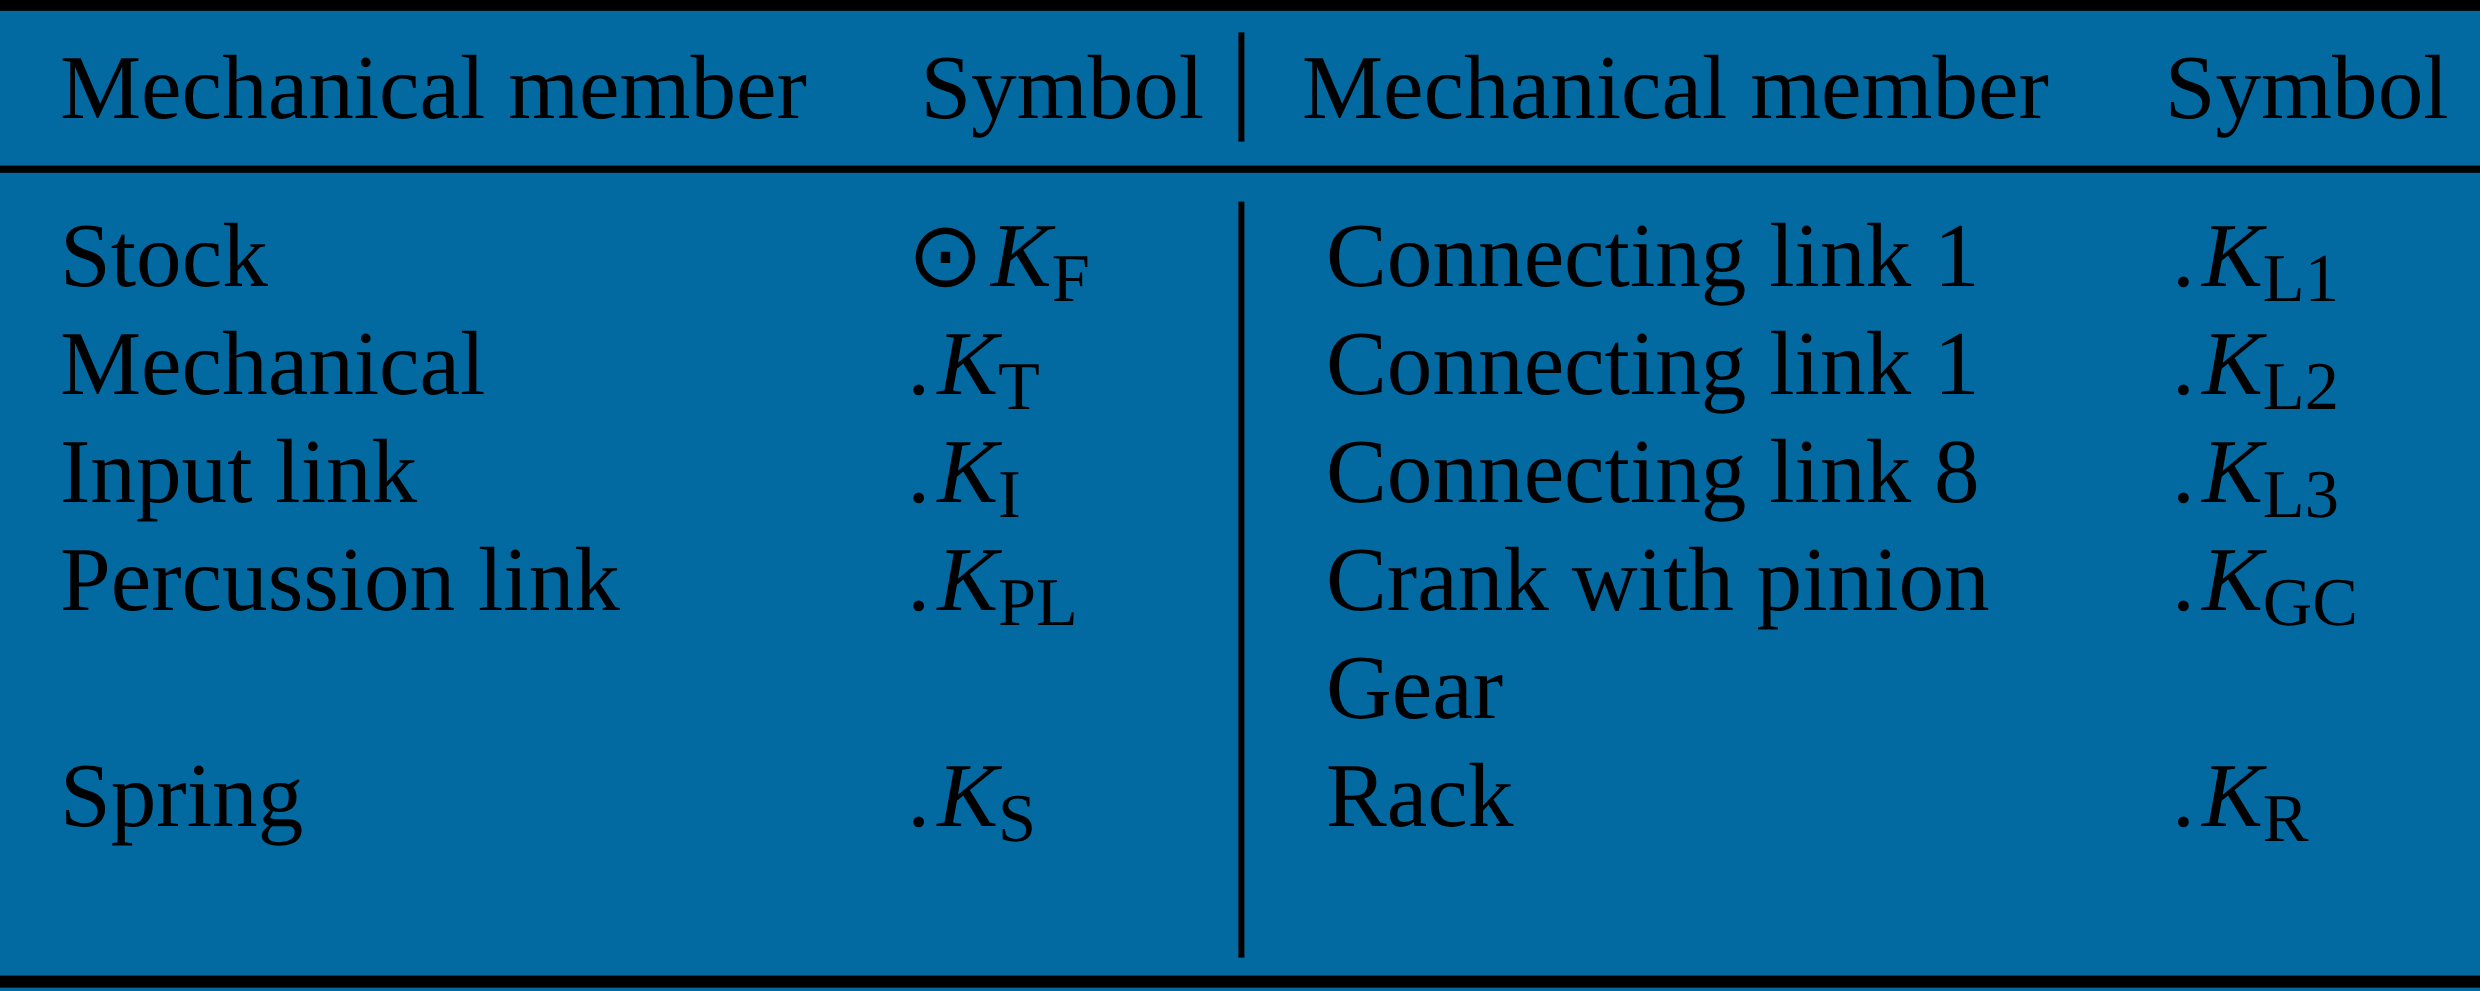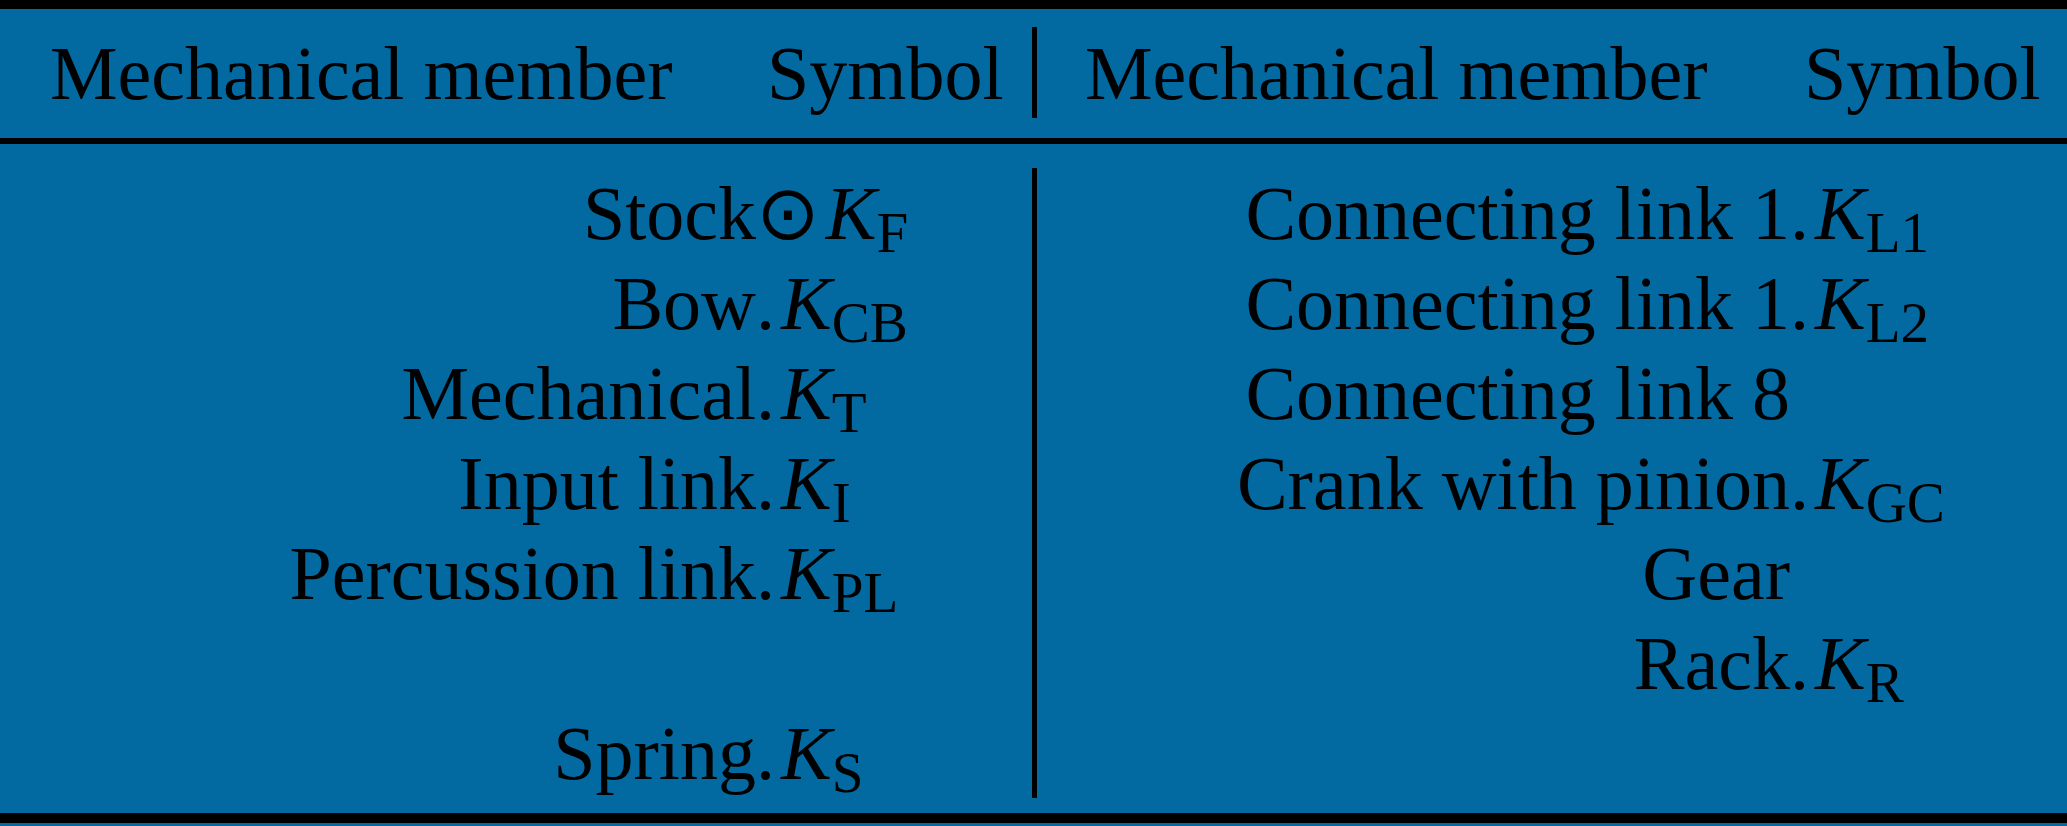--- a/index.html
+++ b/index.html
@@ -50,32 +50,31 @@
     white-space: nowrap;
   }
   .h-left-member  { left: 50px;   }
   .h-left-symbol  { left: 767px;  }
   .h-right-member { left: 1085px; }
   .h-right-symbol { left: 1804px; }
 
   .table-body {
     position: absolute;
     top: 168px;
-    text-align: right;
   }
   .table-left  { left: 50px;   }
   .table-right { left: 1085px; }
   .row {
     display: flex;
     height: 90px;
     line-height: 90px;
     white-space: nowrap;
   }
   .table-left  .member { width: 706px; }
-  .table-right .member { width: 705px; }
+  .table-right .member { width: 705px; margin-left: 20px; }
   .symbol { white-space: nowrap; }
   .sym-prefix {
     font-style: normal;
     font-family: "Liberation Serif", "DejaVu Sans", serif;
     margin-right: 6px;
   }
   .sym-base { font-style: italic; }
   .sym-sub {
     font-style: normal;
     font-size: 0.75em;
@@ -101,24 +100,20 @@
 
   <div class="vbar vbar-header"></div>
   <div class="vbar vbar-body"></div>
 
   <div class="table-body table-left">
   <div class="row">
     <div class="member">Stock</div>
     <div class="symbol"><span class="sym-prefix">⊙</span><span class="sym-base">K</span><sub class="sym-sub">F</sub></div>
   </div>
 
-  <div class="row">
-    <div class="member">Bow</div>
-    <div class="symbol"><span class="sym-prefix">.</span><span class="sym-base">K</span><sub class="sym-sub">CB</sub></div>
-  </div>
 
   <div class="row">
     <div class="member">Mechanical</div>
     <div class="symbol"><span class="sym-prefix">.</span><span class="sym-base">K</span><sub class="sym-sub">T</sub></div>
   </div>
 
   <div class="row">
     <div class="member">Input link</div>
     <div class="symbol"><span class="sym-prefix">.</span><span class="sym-base">K</span><sub class="sym-sub">I</sub></div>
   </div>
@@ -142,20 +137,21 @@
     <div class="symbol"><span class="sym-prefix">.</span><span class="sym-base">K</span><sub class="sym-sub">L1</sub></div>
   </div>
 
   <div class="row">
     <div class="member">Connecting link 1</div>
     <div class="symbol"><span class="sym-prefix">.</span><span class="sym-base">K</span><sub class="sym-sub">L2</sub></div>
   </div>
 
   <div class="row">
     <div class="member">Connecting link 8</div>
+    <div class="symbol"><span class="sym-prefix">.</span><span class="sym-base">K</span><sub class="sym-sub">L3</sub></div>
   </div>
 
   <div class="row">
     <div class="member">Crank with pinion</div>
     <div class="symbol"><span class="sym-prefix">.</span><span class="sym-base">K</span><sub class="sym-sub">GC</sub></div>
   </div>
 
   <div class="row">
     <div class="member">Gear</div>
   </div>

